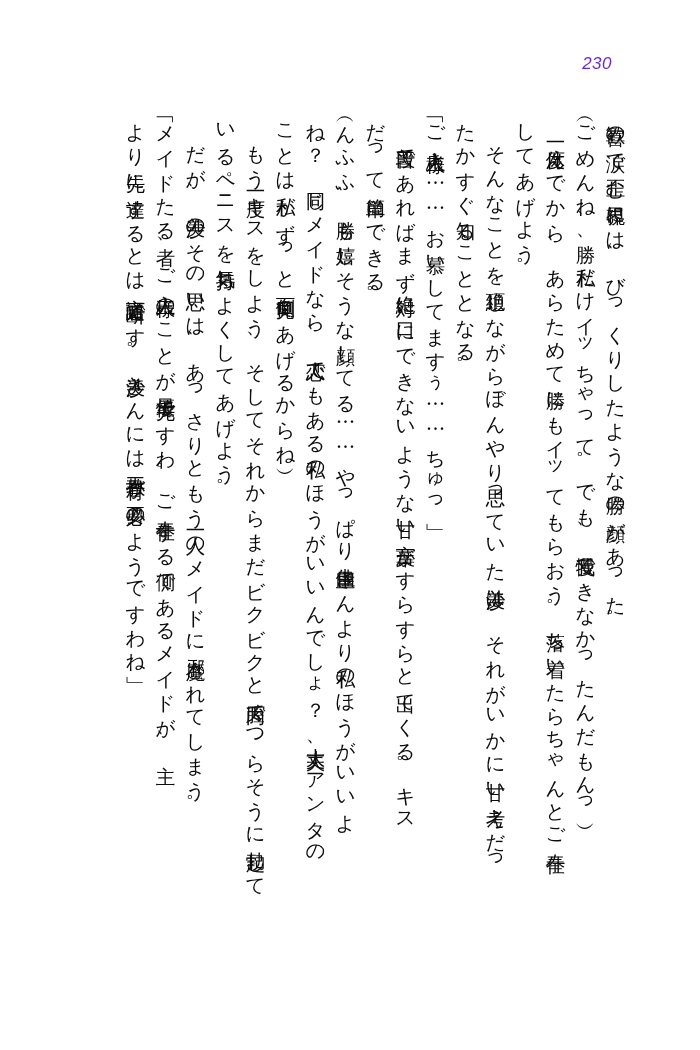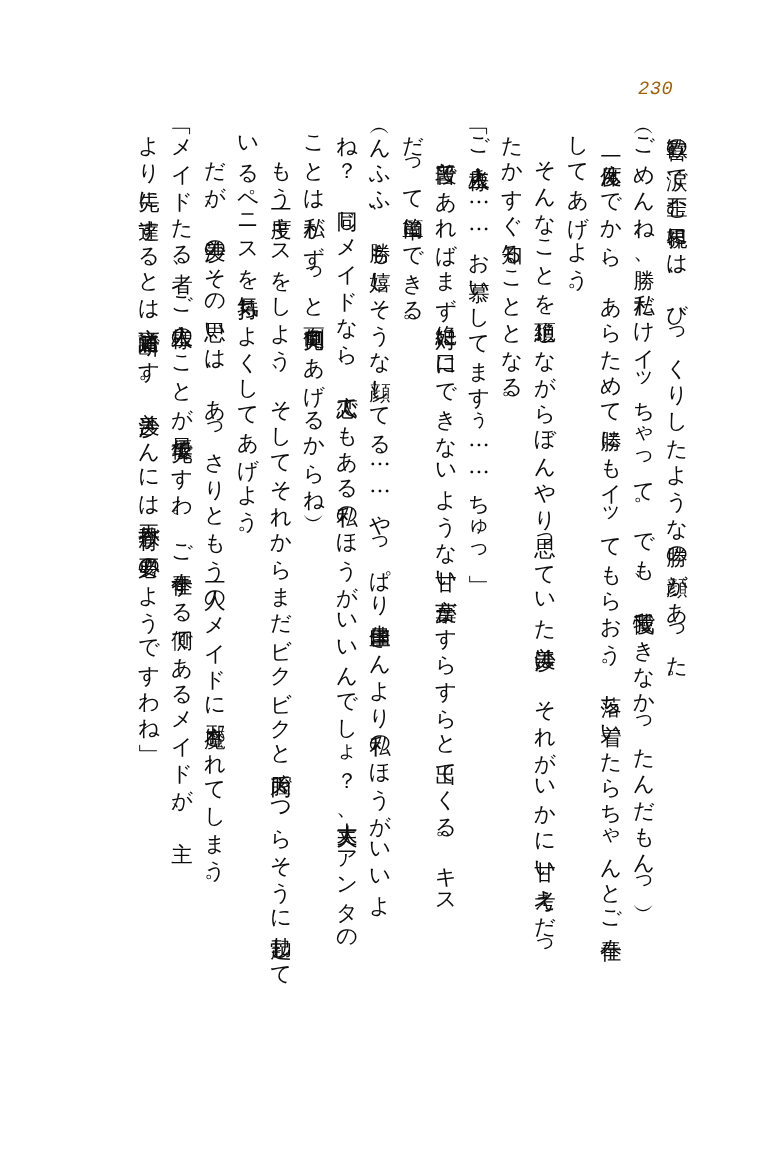--- a/index.html
+++ b/index.html
@@ -15,26 +15,26 @@
     color: #000000;
   }
   .page {
     position: relative;
     width: 700px;
     height: 1050px;
     box-sizing: border-box;
   }
   .page-number {
     position: absolute;
-    top: 72px;
+    top: 54px;
     right: 88px;
-    font-family: Liberation Mono, monospace;
+    font-family: Liberation Sans, sans-serif;
     font-style: italic;
     font-size: 17px;
-    color: #a16207;
+    color: #6d28d9;
     letter-spacing: 0.5px;
   }
   .text-block {
     position: absolute;
     top: 110px;
     left: 60px;
     right: 70px;
     height: 820px;
     display: flex;
     flex-direction: row-reverse;

